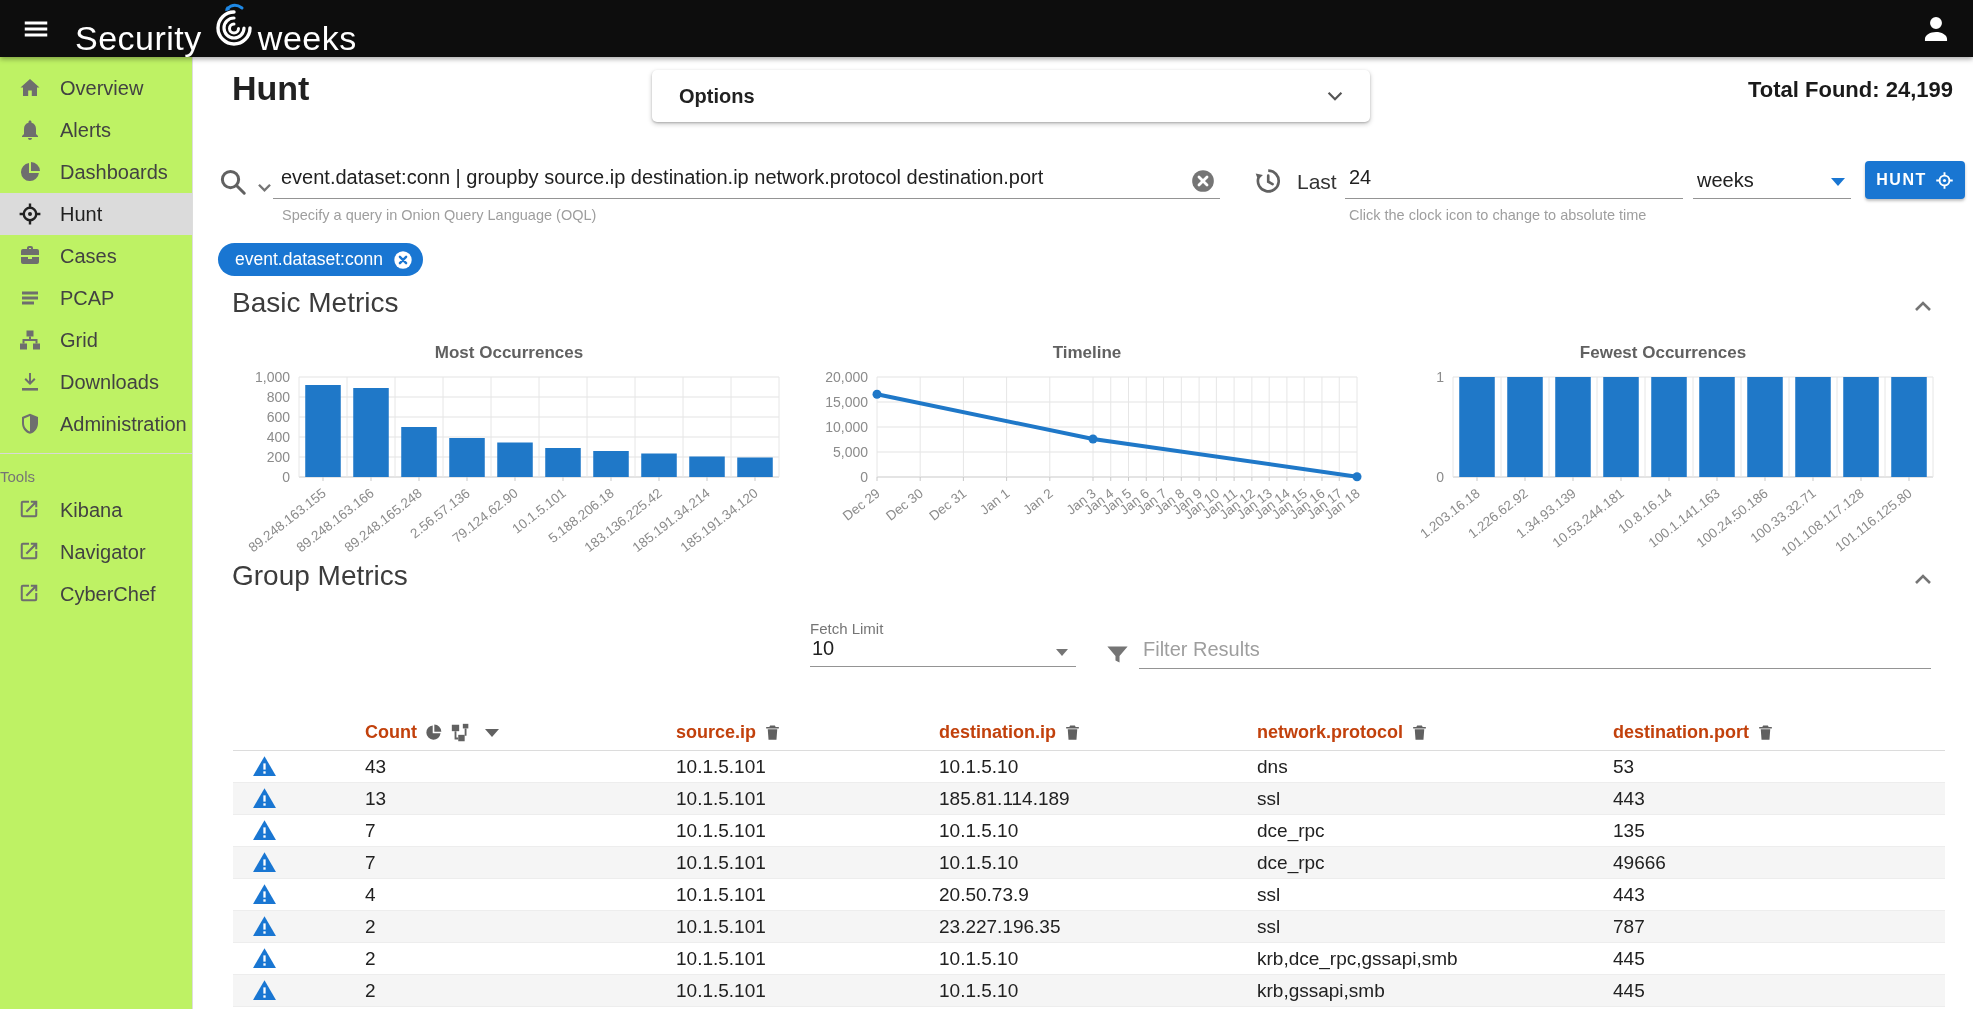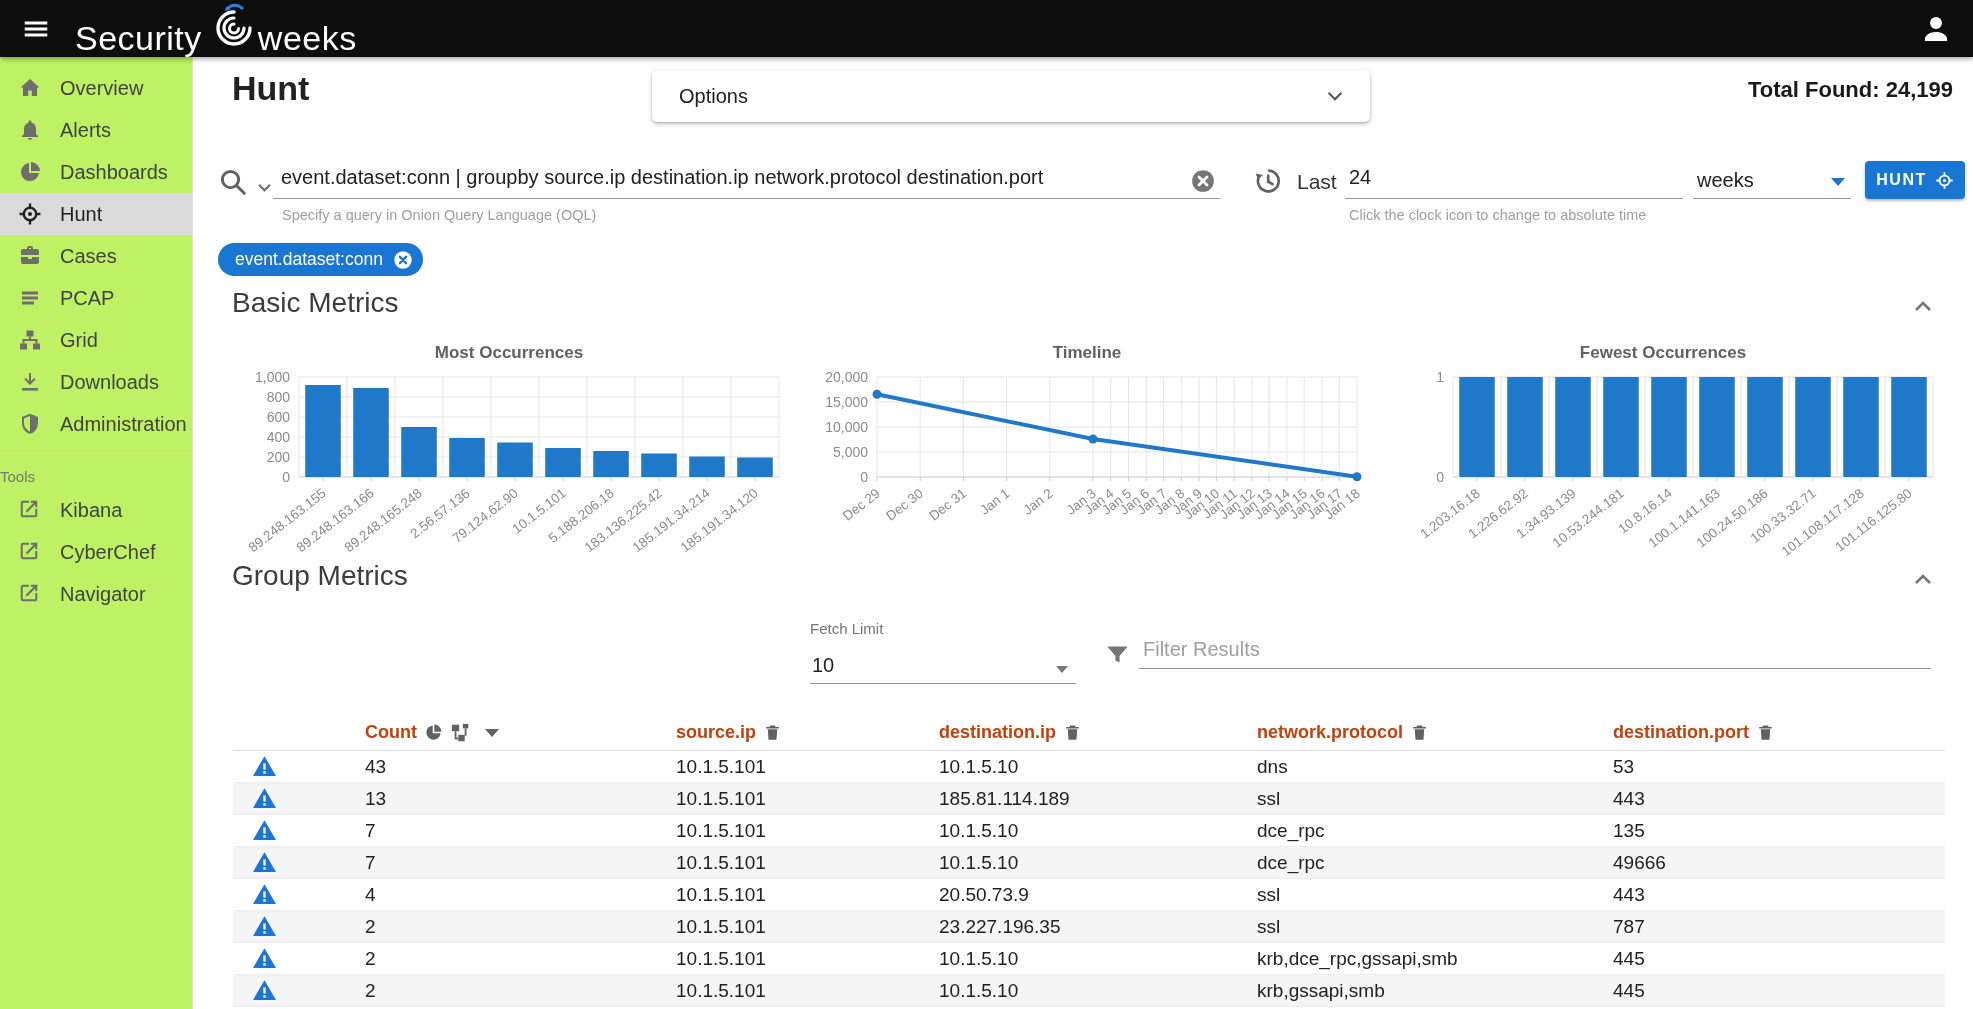--- a/index.html
+++ b/index.html
@@ -25,21 +25,21 @@
   .nav-item.selected .ic { color:#212121; }
   .nav-item .lbl { margin-left:18px; font-size:20px; }
   .side-divider { border-top:1px solid #d8d8d8; margin-top:8px; }
   .tools-label { font-size:15px; color:#757575; padding:14px 0 4px 0; }
 
   
   .main { position:absolute; left:193px; top:57px; width:1780px; height:952px; background:#fff; overflow:hidden; }
   .page-title { position:absolute; left:39px; top:12px; font-size:34px; font-weight:bold; color:#212121; }
   .options-box { position:absolute; left:459px; top:13px; width:718px; height:52px; background:#fff;
     border-radius:5px; box-shadow:0 2px 5px rgba(0,0,0,.22), 0 1px 2px rgba(0,0,0,.18);
-    display:flex; align-items:center; cursor:pointer; }
+    display:flex; align-items:center; cursor:pointer;font-weight:bold; }
   .options-box .olabel { font-size:20px; color:#212121; margin-left:27px; }
   .options-box .ochev { margin-left:auto; margin-right:24px; width:22px; height:22px; color:#555; }
   .total-found { position:absolute; right:20px; top:20px; font-size:22px; font-weight:bold; color:#1a1a1a; }
 
   
   .sicon { position:absolute; left:25px; top:110px; width:30px; height:30px; color:#616161; }
   .schev { position:absolute; left:62px; top:121px; width:19px; height:19px; color:#757575; cursor:pointer; }
   .field { position:absolute; border-bottom:1px solid #949494; height:38px; top:104px; }
   .field input { width:100%; height:100%; border:0; outline:0; font-size:20px; color:#212121; background:transparent;
     font-family:inherit; }
@@ -73,21 +73,21 @@
   .section-title { position:absolute; font-size:28px; color:#3c3c3c; }
   .collapse-btn { position:absolute; left:1718px; width:24px; height:24px; color:#757575; cursor:pointer; }
 
   
   .chart { position:absolute; top:286px; width:560px; }
   .chart .ctitle { text-align:center; font-size:17px; font-weight:bold; color:#616161; margin-bottom:2px; }
   .chart svg { display:block; }
 
   
   .fetch-label { position:absolute; left:617px; top:563px; font-size:15px; color:#757575; }
-  .fetch-field { position:absolute; left:617px; top:597px; width:266px; height:30px; border-bottom:1px solid #949494; cursor:pointer; }
+  .fetch-field { position:absolute; left:617px; top:580px; width:266px; height:30px; border-bottom:1px solid #949494; cursor:pointer; }
   .fetch-field .val { font-size:20px; color:#212121; padding-left:2px; }
   .tri-gray { position:absolute; right:8px; bottom:10px; width:0; height:0;
     border-left:6px solid transparent; border-right:6px solid transparent; border-top:7px solid #757575; }
   .funnel { position:absolute; left:911px; top:585px; width:27px; height:27px; color:#757575; }
   .filter-field { position:absolute; left:946px; top:577px; width:792px; height:35px; border-bottom:1px solid #949494; }
   .filter-field input { width:100%; height:100%; border:0; outline:0; background:transparent; font-size:20px;
     font-family:inherit; color:#212121; padding:0 4px 4px 4px; }
   .filter-field input::placeholder { color:#9e9e9e; }
 
   
@@ -206,28 +206,28 @@
             <path fill="currentColor" d="M14 3h7v7h-2.2V6.8l-8.9 8.9-1.6-1.6 8.9-8.9H14V3z"></path>
             <path fill="currentColor" d="M18.8 18.8H5.2V5.2H12V3H5.2A2.2 2.2 0 0 0 3 5.2v13.6A2.2 2.2 0 0 0 5.2 21h13.6a2.2 2.2 0 0 0 2.2-2.2V12h-2.2v6.8z"></path>
           </svg></span>
     <span class="lbl">Kibana</span>
   </div>
       <div class="nav-item">
     <span class="ic"><svg viewBox="0 0 24 24" width="22" height="22">
             <path fill="currentColor" d="M14 3h7v7h-2.2V6.8l-8.9 8.9-1.6-1.6 8.9-8.9H14V3z"></path>
             <path fill="currentColor" d="M18.8 18.8H5.2V5.2H12V3H5.2A2.2 2.2 0 0 0 3 5.2v13.6A2.2 2.2 0 0 0 5.2 21h13.6a2.2 2.2 0 0 0 2.2-2.2V12h-2.2v6.8z"></path>
           </svg></span>
-    <span class="lbl">CyberChef</span>
+    <span class="lbl">Navigator</span>
   </div>
       <div class="nav-item">
     <span class="ic"><svg viewBox="0 0 24 24" width="22" height="22">
             <path fill="currentColor" d="M14 3h7v7h-2.2V6.8l-8.9 8.9-1.6-1.6 8.9-8.9H14V3z"></path>
             <path fill="currentColor" d="M18.8 18.8H5.2V5.2H12V3H5.2A2.2 2.2 0 0 0 3 5.2v13.6A2.2 2.2 0 0 0 5.2 21h13.6a2.2 2.2 0 0 0 2.2-2.2V12h-2.2v6.8z"></path>
           </svg></span>
-    <span class="lbl">Navigator</span>
+    <span class="lbl">CyberChef</span>
   </div>
     </div>
 </nav>
 
 <main class="main">
 
   <h1 class="page-title">Hunt</h1>
 
   <div class="options-box">
     <span class="olabel">Options</span>

